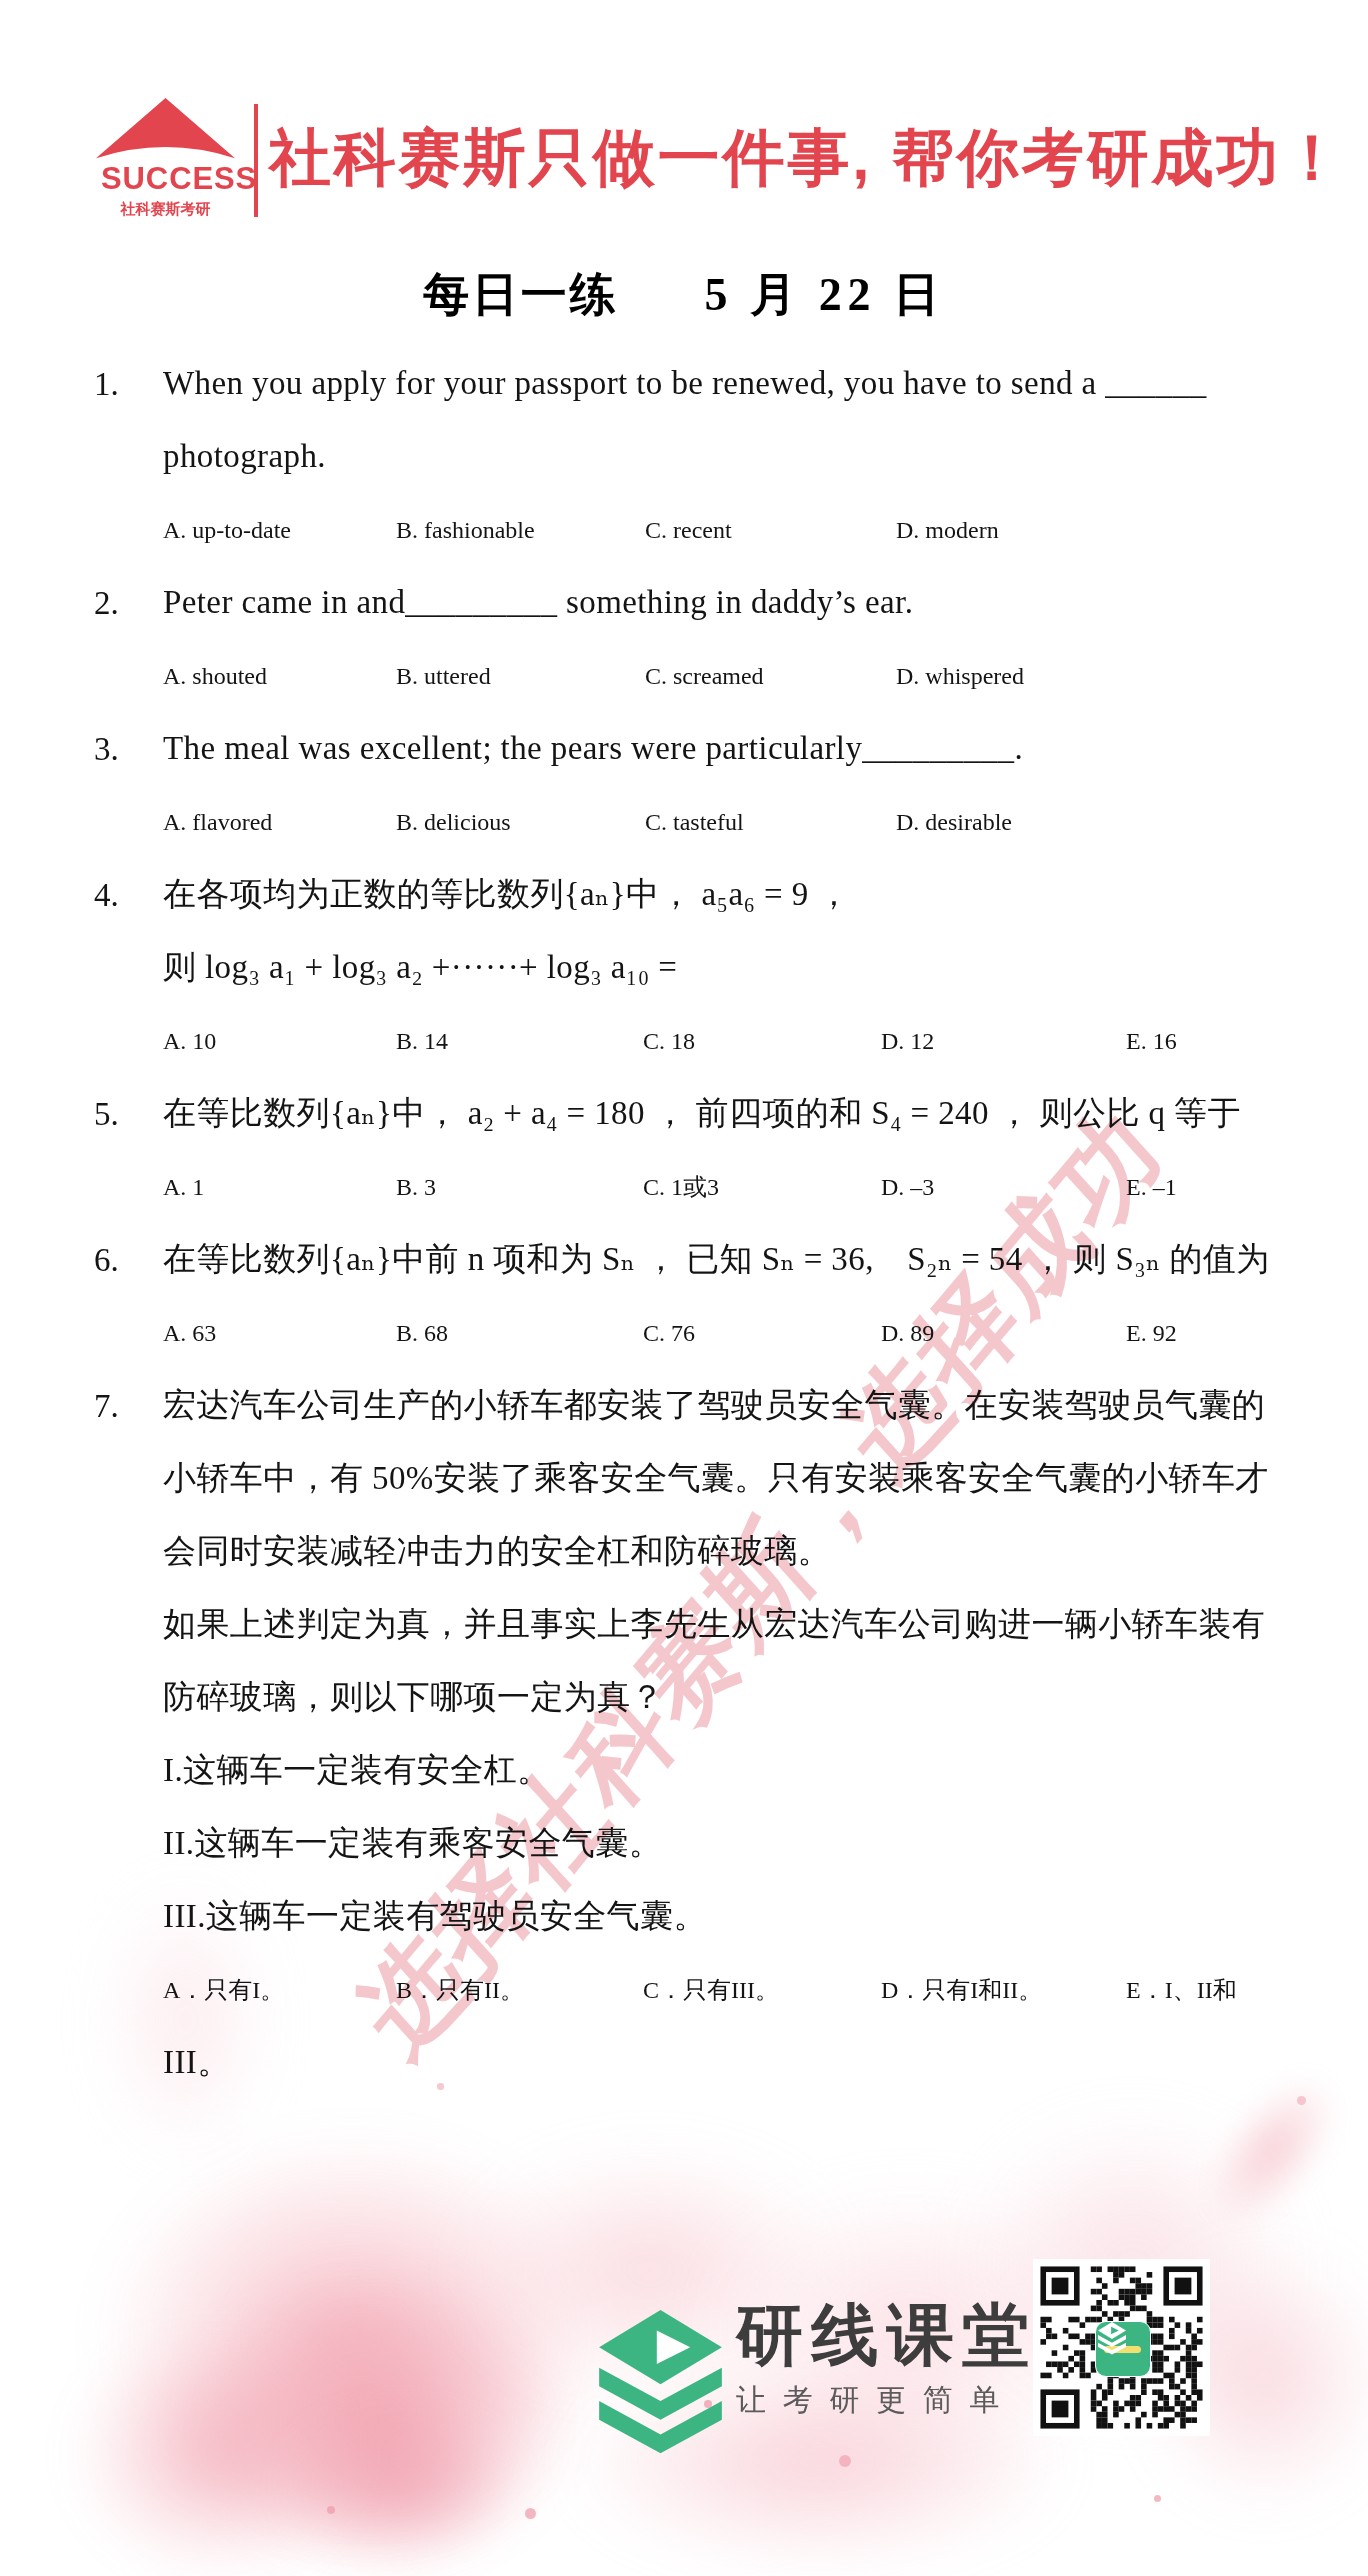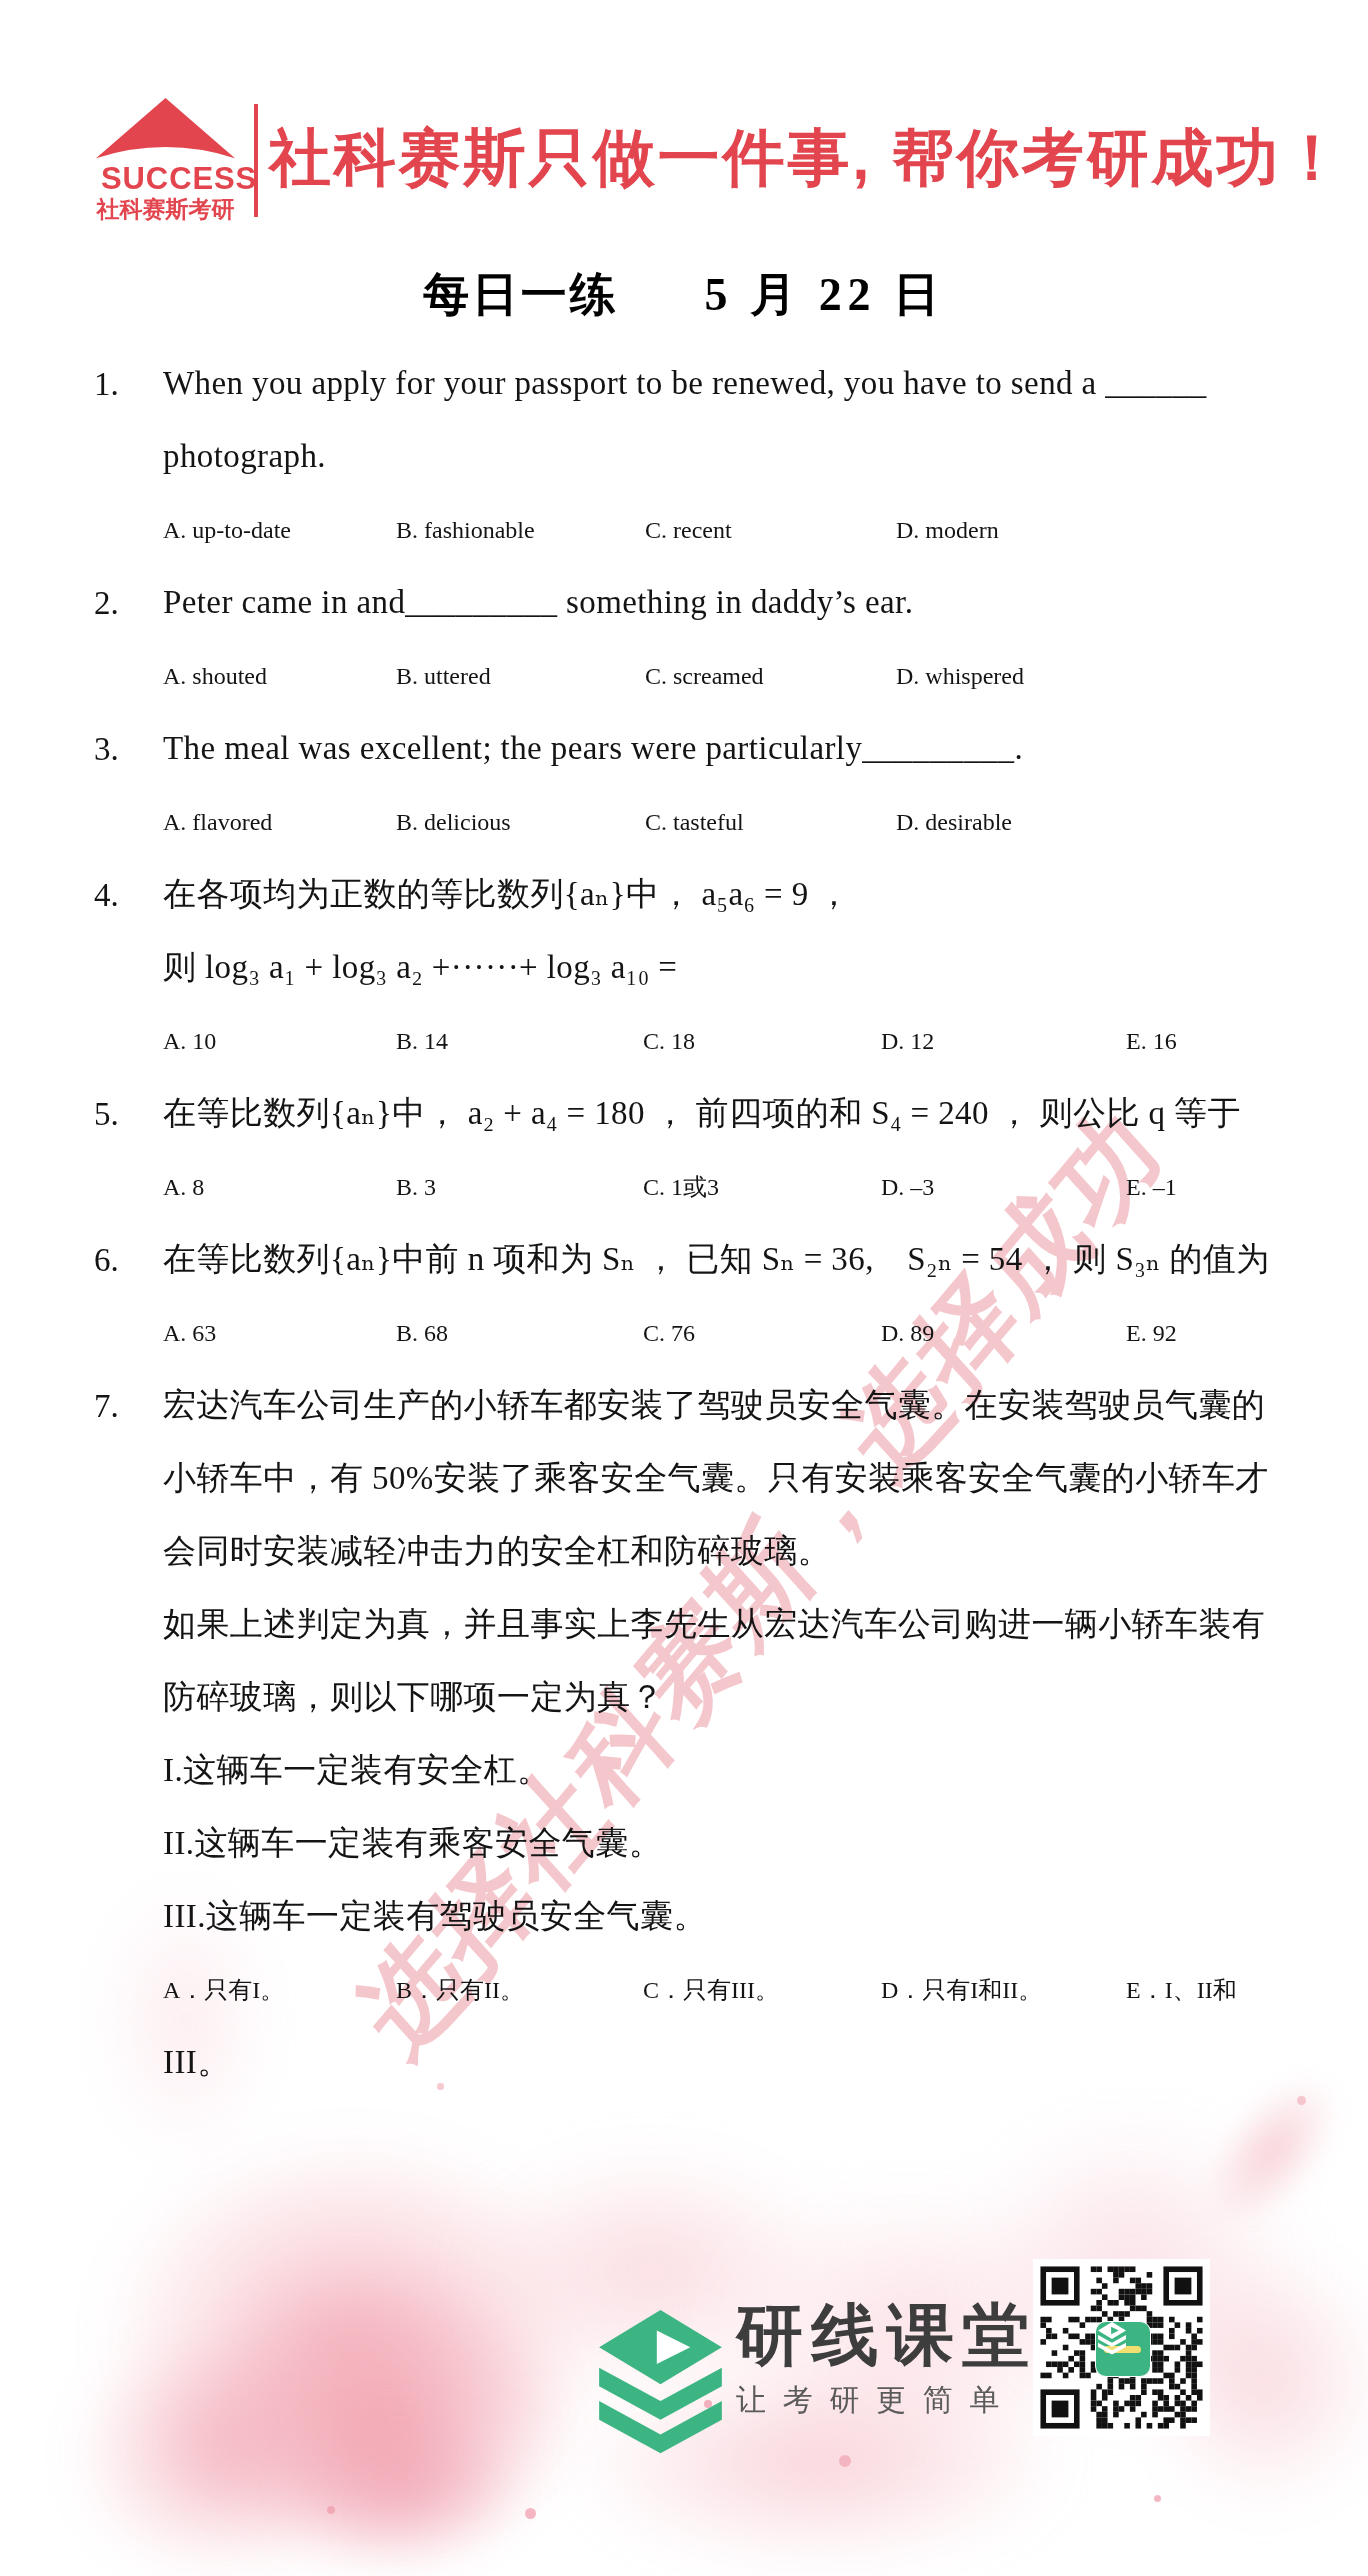--- a/index.html
+++ b/index.html
@@ -46,21 +46,21 @@
     color:rgba(228,122,133,0.42);
     transform:rotate(-50deg) skewX(-8deg);
     white-space:nowrap;
   }
 
   
   .header{position:absolute;z-index:2;left:0;top:0;width:100%;height:242px;}
   .brand{position:absolute;left:93px;top:97px;width:145px;text-align:center;}
   .brand svg{display:block;margin:0 auto;}
   .brand-name{font-family:"Liberation Sans","DejaVu Sans",sans-serif;font-weight:800;font-size:31px;letter-spacing:0.9px;color:#e2454e;line-height:33px;margin-top:1.9px;margin-left:8px;}
-  .brand-sub{font-family:"Liberation Sans","DejaVu Sans",sans-serif;font-weight:800;font-size:23px;color:#e2454e;line-height:28px;}
+  .brand-sub{font-family:"Liberation Sans","DejaVu Sans",sans-serif;font-weight:800;font-size:15px;color:#e2454e;line-height:28px;}
   .hdr-divider{position:absolute;left:254px;top:104px;width:3.7px;height:113px;background:#e2454e;}
   .slogan{
     position:absolute;left:269px;top:111px;width:1059px;
     font-family:"Liberation Sans","DejaVu Sans",sans-serif;
     font-weight:900;font-size:62px;line-height:93px;
     letter-spacing:2.8px;color:#e2454e;white-space:nowrap;
   }
 
   
   .title-row{position:absolute;z-index:2;left:0;top:266px;width:100%;text-align:center;font-weight:700;font-size:46px;line-height:58px;color:#000;}
@@ -193,21 +193,21 @@
           <span class="opt o3">D. 12</span>
           <span class="opt o4">E. 16</span>
         </div>
       </div>
       <div class="question">
         <div class="line">
           <span class="qnum">5.</span>
           <span class="qtext">在等比数列{aₙ}中， a₂ + a₄ = 180 ， 前四项的和 S₄ = 240 ， 则公比 q 等于</span>
         </div>
         <div class="line opts cols5">
-          <span class="opt o0">A. 8</span>
+          <span class="opt o0">A. 1</span>
           <span class="opt o1">B. 3</span>
           <span class="opt o2">C. 1或3</span>
           <span class="opt o3">D. –3</span>
           <span class="opt o4">E. –1</span>
         </div>
       </div>
       <div class="question">
         <div class="line">
           <span class="qnum">6.</span>
           <span class="qtext">在等比数列{aₙ}中前 n 项和为 Sₙ ， 已知 Sₙ = 36,　S₂ₙ = 54 ， 则 S₃ₙ 的值为</span>

